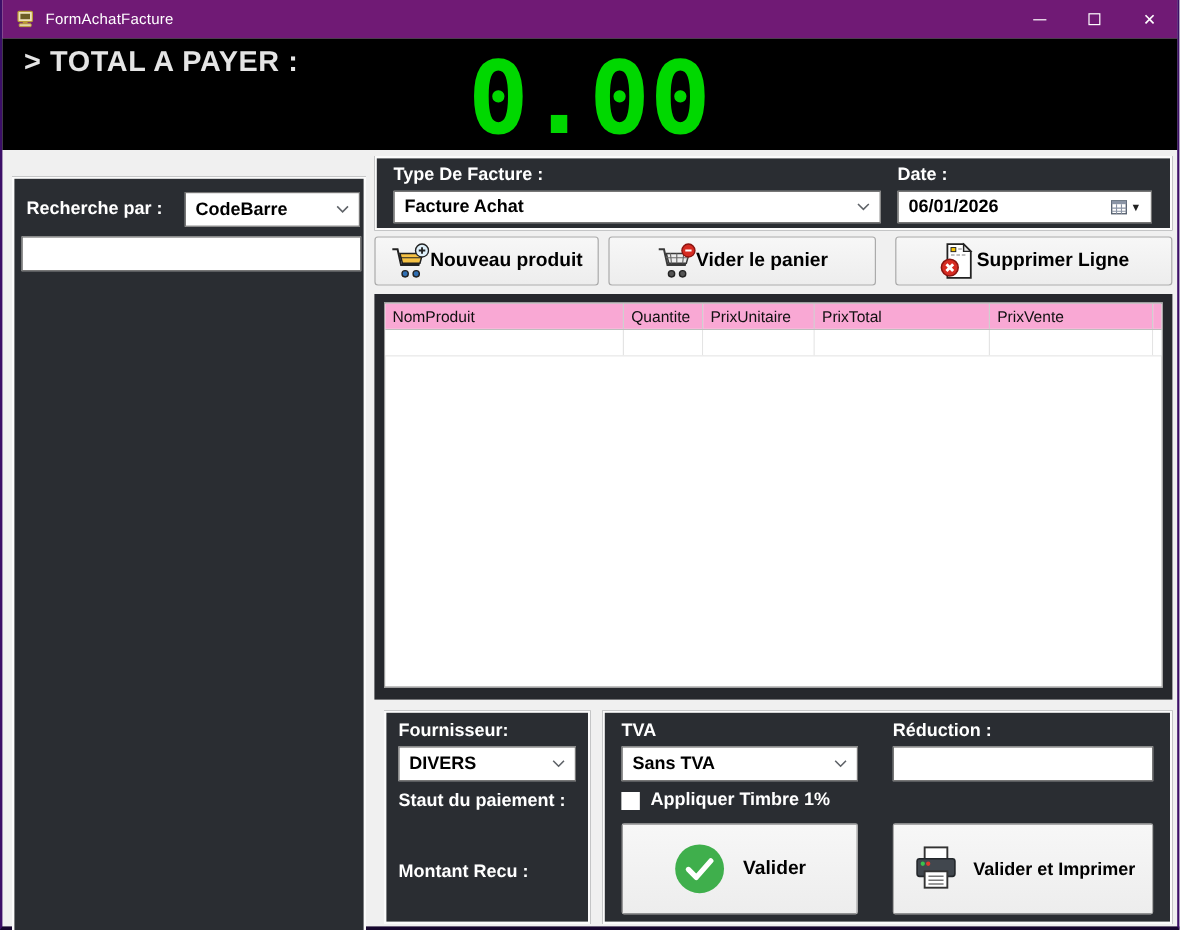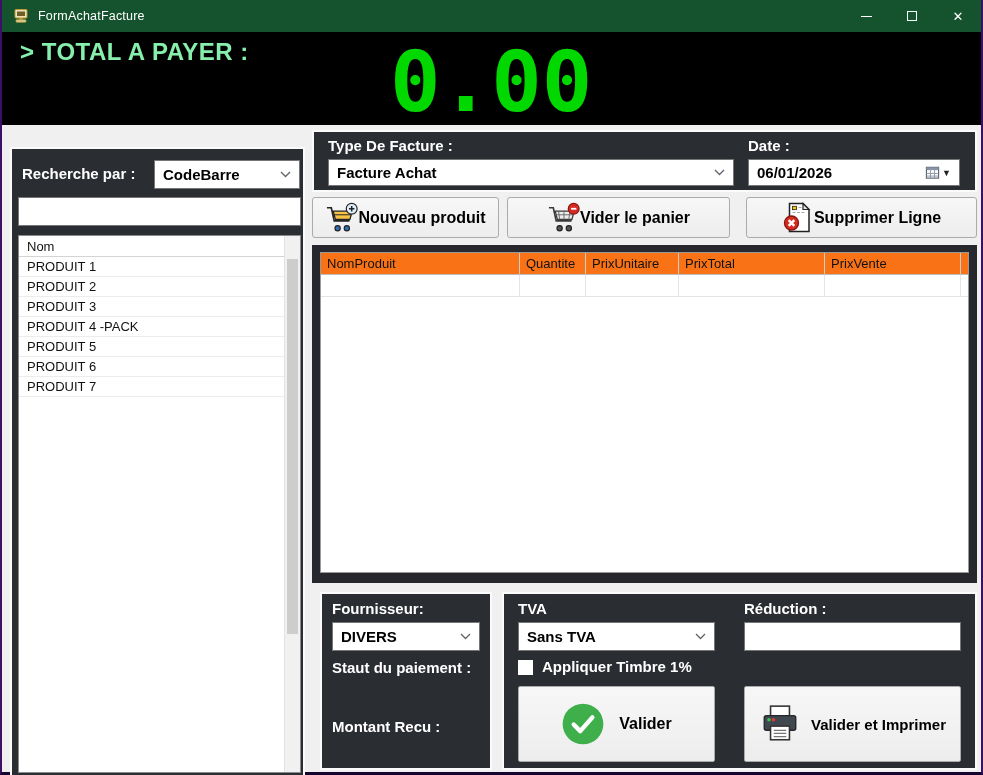--- a/index.html
+++ b/index.html
@@ -2,32 +2,32 @@
 <html><head>
 <meta charset="utf-8">
 <style>
   * { margin:0; padding:0; box-sizing:border-box; }
   html,body { width:983px; height:775px; overflow:hidden; }
   body { font-family:"Liberation Sans","DejaVu Sans",sans-serif; background:#f0f0f0; position:relative; }
 
   .window { position:absolute; inset:0; border-left:2px solid #3c0f68; border-right:2px solid #3c0f68; border-bottom:3px solid #16062e; background:#f0f0f0; }
 
   
-  .titlebar { position:absolute; left:0; top:0; width:100%; height:32px; background:#14532d; display:flex; align-items:center; }
+  .titlebar { position:absolute; left:0; top:0; width:100%; height:32px; background:#701a75; display:flex; align-items:center; }
   .app-icon { width:16px; height:16px; margin-left:11px; flex:0 0 auto; }
   .title-text { color:#fff; font-size:12.5px; margin-left:9px; letter-spacing:.2px; }
   .win-controls { margin-left:auto; display:flex; height:100%; }
   .win-btn { width:46px; height:100%; display:flex; align-items:center; justify-content:center; color:#fff; }
   .glyph-min { width:11px; height:1px; background:#fff; }
   .glyph-max { width:10px; height:10px; border:1px solid #fff; }
   .glyph-close { font-size:13px; line-height:1; }
 
   
   .banner { position:absolute; left:0; top:32px; width:100%; height:93px; background:#000; }
-  .banner-label { position:absolute; left:18px; top:6px; color:#86efac; font-weight:bold; font-size:24px; letter-spacing:.5px; }
+  .banner-label { position:absolute; left:18px; top:6px; color:#e5e5e5; font-weight:bold; font-size:24px; letter-spacing:.5px; }
   .total-value { position:absolute; left:388px; top:2px; font-family:"DejaVu Sans Mono",monospace; font-weight:bold; font-size:84px; line-height:96px; color:#00d800; }
 
   
   .dpanel { position:absolute; background:#2a2d32; border:2px solid #fbfbfb; }
 
   
   .left-panel { left:8px; top:147px; width:295px; height:635px;text-decoration:underline; }
   .lbl { color:#fff; font-weight:bold; font-size:15px; position:absolute; white-space:nowrap; }
   .search-label { left:10px; top:16px; }
   .combo { position:absolute; background:#fff; border:1px solid #767676; display:flex; align-items:center; padding:0 8px; font-weight:bold; font-size:15px; color:#000; }
@@ -55,21 +55,21 @@
   .toolbtn { position:absolute; top:197px; height:41px; background:linear-gradient(#f7f7f7,#ededed); border:1px solid #ababab; border-radius:3px; display:flex; align-items:center; justify-content:center; font-weight:bold; font-size:16px; color:#000; }
   .btn-new { left:310px; width:187px; }
   .btn-empty { left:505px; width:223px; }
   .btn-del { left:744px; width:231px; }
   .toolbtn svg { flex:0 0 auto; }
 
   
   .grid-panel { left:310px; top:245px; width:665px; height:338px; background:#26282d; border:none; }
   .grid { position:absolute; left:8px; top:7px; right:8px; bottom:10px; background:#fff; border:1px solid #9a9a9a; overflow:hidden; }
   .grid-header { display:flex; height:22px; border-bottom:1px solid #bdbdbd; }
-  .gcell { font-size:13px; color:#111; line-height:22px; padding-left:6px; border-right:1px solid #cfcfcf; background:#f97316; overflow:hidden; white-space:nowrap; }
+  .gcell { font-size:13px; color:#111; line-height:22px; padding-left:6px; border-right:1px solid #cfcfcf; background:#f9a8d4; overflow:hidden; white-space:nowrap; }
   .grid-row { display:flex; height:22px; border-bottom:1px solid #e4e4e4; }
   .rcell { border-right:1px solid #e4e4e4; background:#fff; }
   .c0{width:199px;} .c1{width:66px;} .c2{width:93px;} .c3{width:146px;} .c4{width:136px;} .cf{flex:1; border-right:none;}
 
   
   .panel-a { left:318px; top:592px; width:172px; height:178px; }
   .sup-label { left:10px; top:6px; font-size:15px; }
   .sup-combo { left:10px; top:28px; width:148px; height:29px; }
   .status-label { left:10px; top:65px; font-size:15px; }
   .status-combo { left:10px; top:87px; width:148px; height:29px; }
@@ -122,35 +122,20 @@
     <span class="lbl search-label">Recherche par :</span>
     <div class="combo search-combo">
       <span>CodeBarre</span>
       <span class="chev">
         <svg width="11" height="7" viewBox="0 0 11 7">
             <path d="M1 1 l4.5 4.5 L10 1" stroke="#5f6368" stroke-width="1.3" fill="none"></path>
           </svg>
       </span>
     </div>
     <input class="search-input" value="" style="">
-    <div class="prod-list">
-      <div class="list-inner">
-        <div class="list-header">Nom</div>
-        <div class="list-row">PRODUIT 1</div>
-        <div class="list-row">PRODUIT 2</div>
-        <div class="list-row">PRODUIT 3</div>
-        <div class="list-row">PRODUIT 4 -PACK</div>
-        <div class="list-row">PRODUIT 5</div>
-        <div class="list-row">PRODUIT 6</div>
-        <div class="list-row">PRODUIT 7</div>
-      </div>
-      <div class="vscroll">
-        <div class="vthumb"></div>
-      </div>
-    </div>
   </div>
 
   <div class="dpanel top-panel">
     <span class="lbl type-label">Type De Facture :</span>
     <div class="combo type-combo">
       <span>Facture Achat</span>
       <span class="chev">
         <svg width="11" height="7" viewBox="0 0 11 7">
             <path d="M1 1 l4.5 4.5 L10 1" stroke="#5f6368" stroke-width="1.3" fill="none"></path>
           </svg>

